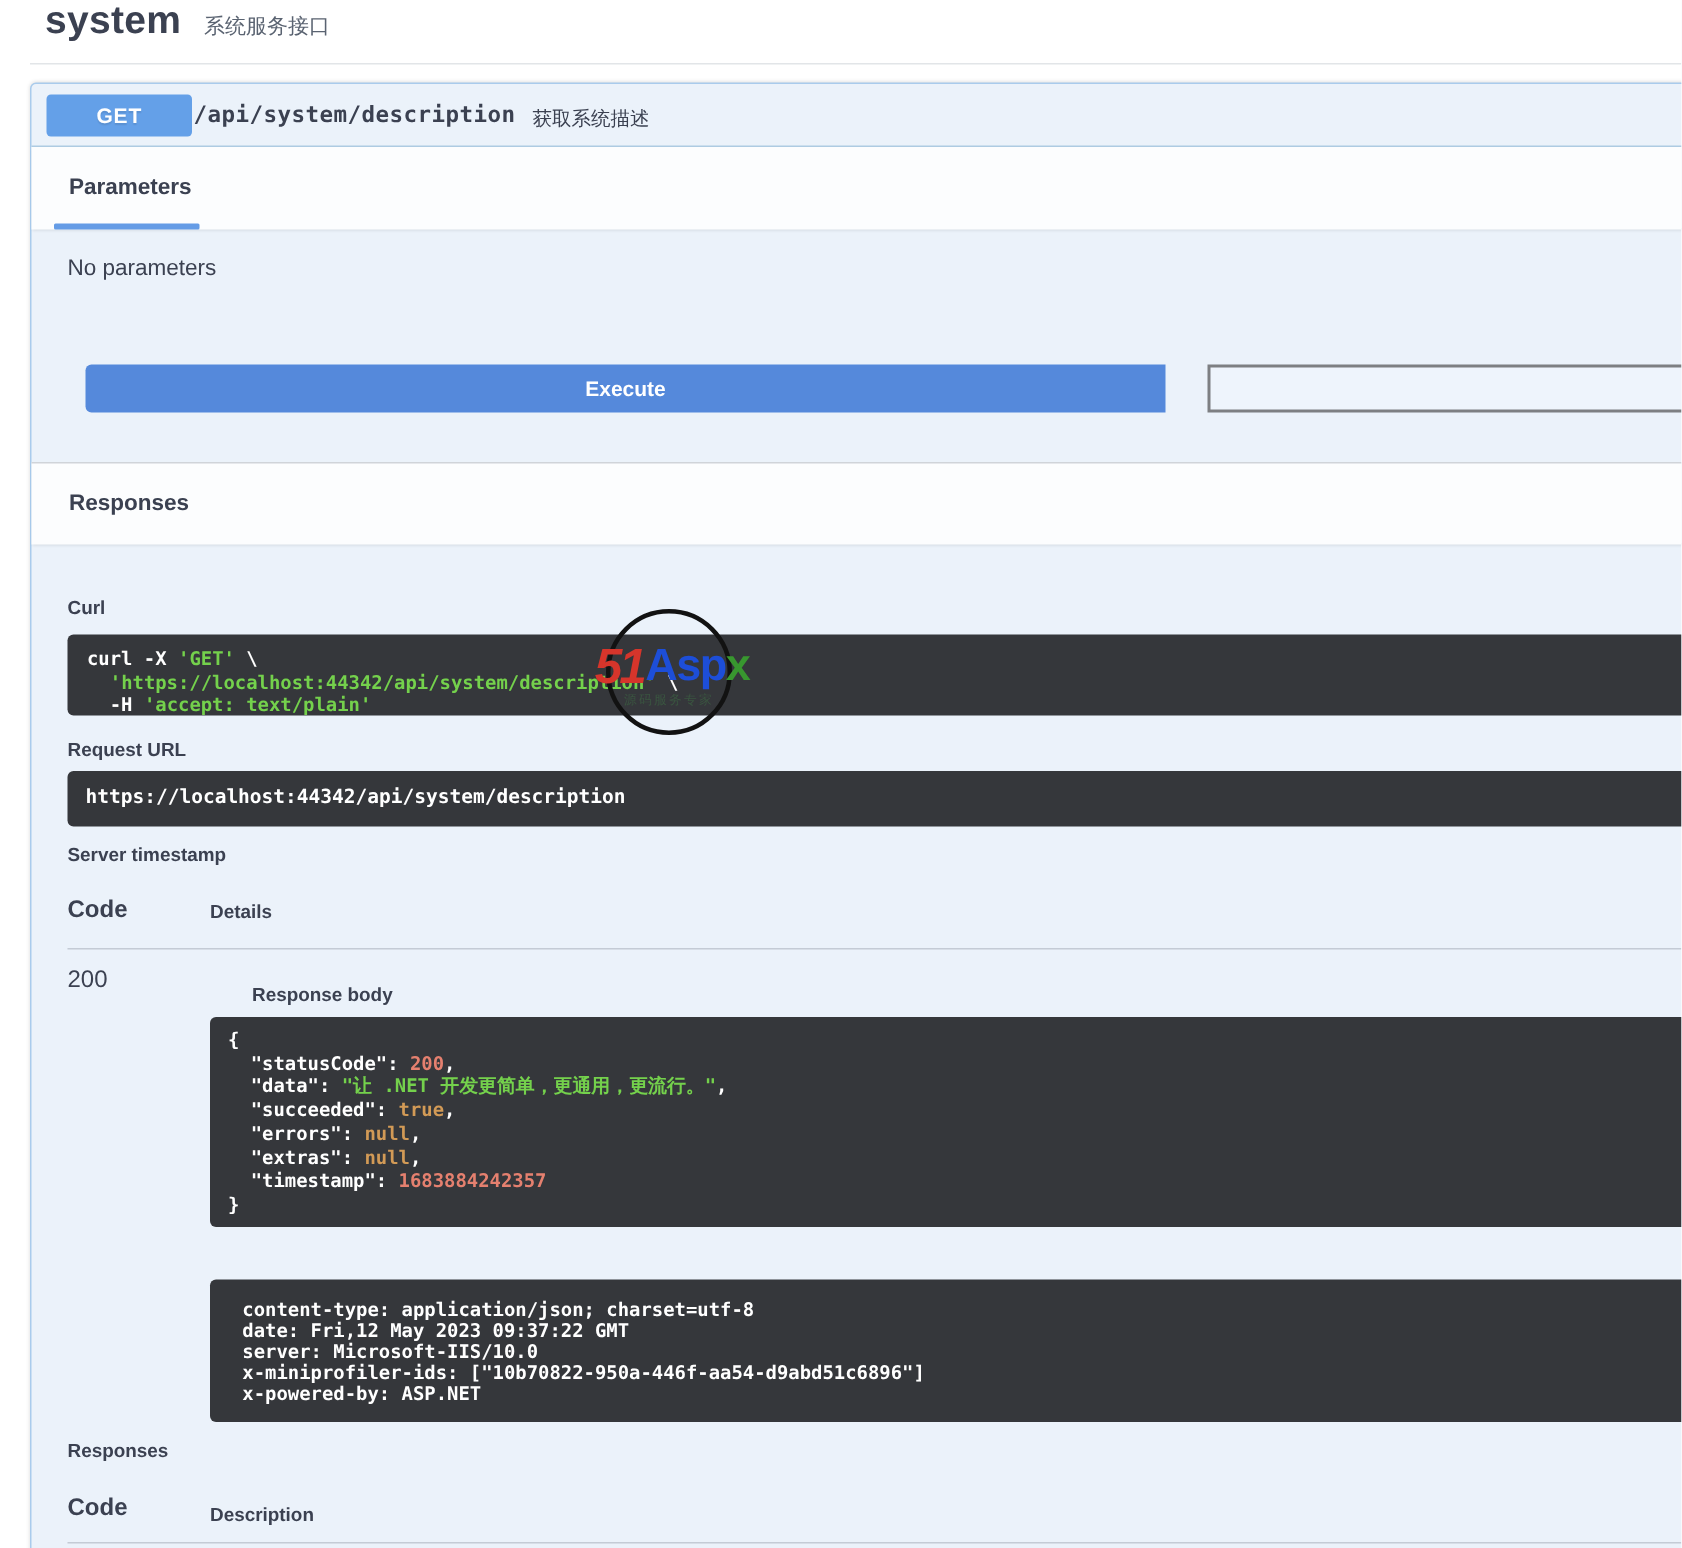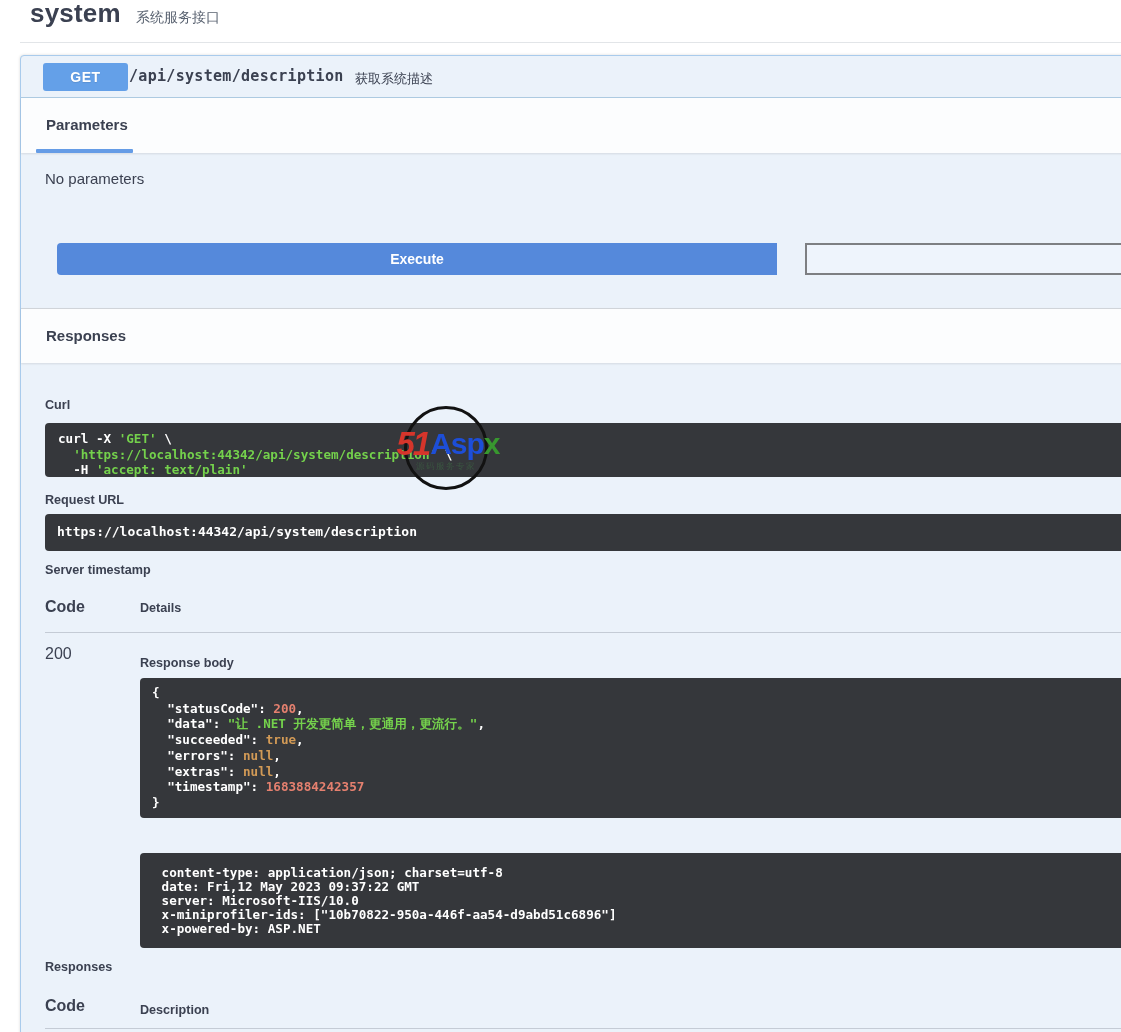--- a/index.html
+++ b/index.html
@@ -19,21 +19,21 @@
   .opblock {
     left:20px; top:55px; width:1180px; height:1990px;
     background:#ebf2fa; border:1px solid #a9cbec; border-radius:4px;
     box-shadow:0 0 3px rgba(0,0,0,.15);
   }
   .opblock-summary {
     position:absolute; left:0; top:0; right:0; height:42px;
     border-bottom:1px solid #aecbe2; cursor:pointer;
   }
   .method-badge {
-    position:absolute; left:22px; top:7px; width:85px; height:28px;
+    position:absolute; left:10px; top:7px; width:97px; height:28px;
     background:#64a0e8; border-radius:3px; color:#fff; font-size:14px; font-weight:bold;
     text-align:center; line-height:28px; letter-spacing:.5px;
     text-shadow:0 1px 1px rgba(0,0,0,.1);
   }
   .op-path {
     position:absolute; left:108px; top:11px;
     font-family:"DejaVu Sans Mono","Liberation Mono",monospace;
     font-size:15px; font-weight:600; color:#3b4151; letter-spacing:.3px;
   }
   .op-desc { position:absolute; left:334px; top:14px; font-size:13px; color:#3b4151; }
@@ -62,21 +62,21 @@
     background:#eef4fc; border:2px solid #7d7f82; border-radius:0 4px 4px 0;
     color:#3b4151; font-size:14px; font-weight:bold; font-family:"Liberation Sans",sans-serif;
     text-align:center; line-height:28px; cursor:pointer;
   }
 
   
   .mini-label { font-size:12.6px; font-weight:600; color:#3b4151; }
   .lbl-curl        { left:45px;  top:398px; }
   .lbl-requrl      { left:45px;  top:493px; }
   .lbl-serverresp  { left:45px;  top:563px; }
-  .lbl-respbody    { left:128px; top:656px;padding-left:12px; }
+  .lbl-respbody    { left:156px; top:656px;padding-left:12px; }
   .lbl-respheaders { left:140px; top:868px;text-align:right; }
   .lbl-responses2  { left:45px;  top:960px; }
 
   
   .codeblock {
     position:absolute; right:-6px; background:#35373b; border-radius:4px;
     font-family:"DejaVu Sans Mono","Liberation Mono",monospace;
     font-weight:bold; color:#fff; overflow:hidden;
   }
   .curl-pre    { left:45px;  top:423px; height:54px;  padding:8px 13px;  font-size:12.6px; line-height:15.5px; }

